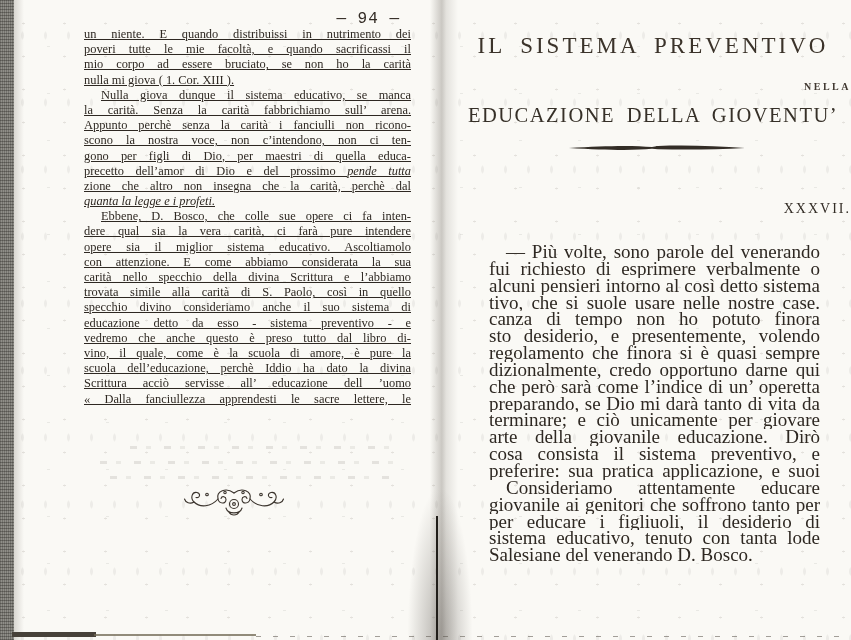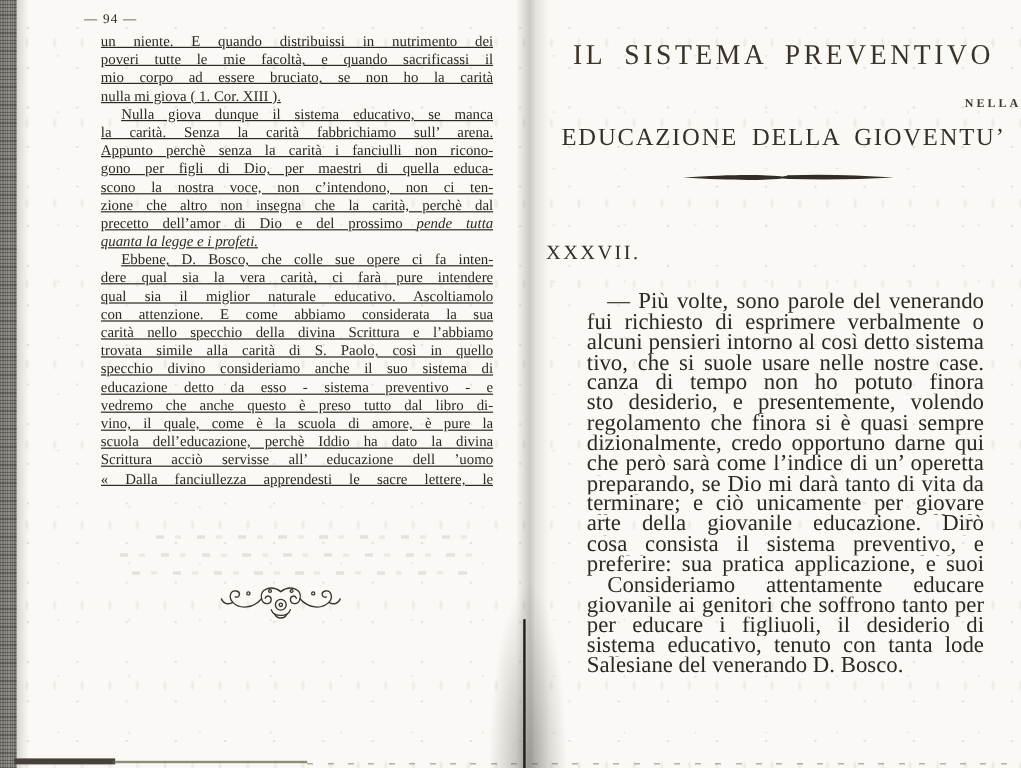--- a/index.html
+++ b/index.html
@@ -43,21 +43,21 @@
     background:linear-gradient(90deg, transparent, rgba(110,104,96,.34) 42%, rgba(110,104,96,.16) 58%, transparent);
   }
   .gutter-wedge{
     position:absolute;left:408px;top:490px;width:64px;height:150px;
     background:radial-gradient(ellipse at 50% 100%, rgba(95,90,84,.45), transparent 72%);
   }
   .gutter-line{position:absolute;left:436px;top:516px;width:2px;height:124px;background:#211e1a;}
   
   .page-number{
     position:absolute;left:70px;top:10px;width:330px;
-    text-align:left;font-size:11px;letter-spacing:1px;color:#332c25;
+    text-align:right;font-size:16px;letter-spacing:1px;color:#332c25;font-family:Liberation Mono, monospace;
   }
   .body-left{position:absolute;left:84px;top:27px;width:327px;font-size:12.4px;}
   .body-left .tline{line-height:15.2px;height:15.2px;text-decoration:underline;}
   .body-right{position:absolute;left:489px;top:244px;width:331px;font-size:19px;}
   .body-right .tline{line-height:16.85px;height:16.85px;}
   .tline{
     text-align:justify;text-align-last:justify;
     overflow:hidden;white-space:normal;color:#2e2822;
   }
   .tline.end{text-align-last:left;}
@@ -81,21 +81,21 @@
     position:absolute;left:455px;top:81px;width:396px;
     text-align:right;font-size:10px;letter-spacing:2.5px;color:#403830;font-weight:bold;
   }
   .r-title2{
     position:absolute;left:448px;top:104px;width:410px;
     text-align:center;font-size:20.5px;letter-spacing:1.5px;word-spacing:5px;color:#363028;
   }
   .r-divider{position:absolute;left:568px;top:144px;width:178px;height:8px;}
   .r-section{
     position:absolute;left:455px;top:201px;width:396px;
-    text-align:left;font-size:17px;letter-spacing:2px;color:#332d26;
+    text-align:right;font-size:14px;letter-spacing:2px;color:#332d26;
   }
 </style>
 </head>
 <body>
 
 <div id="spread">
 
   <div class="scan-edge-left"></div>
   <div class="scan-edge-left-fade"></div>
   <div class="gutter-shade"></div>
@@ -108,28 +108,28 @@
   <div>
     <div class="page-number">— 94 —</div>
     <div class="body-left">
         <div class="tline">un niente. E quando distribuissi in nutrimento dei</div>
         <div class="tline">poveri tutte le mie facoltà, e quando sacrificassi il</div>
         <div class="tline">mio corpo ad essere bruciato, se non ho la carità</div>
         <div class="tline end">nulla mi giova ( 1. Cor. XIII ).</div>
         <div class="tline ind">Nulla giova dunque il sistema educativo, se manca</div>
         <div class="tline">la carità. Senza la carità fabbrichiamo sull’ arena.</div>
         <div class="tline">Appunto perchè senza la carità i fanciulli non ricono-</div>
+        <div class="tline">scono la nostra voce, non c’intendono, non ci ten-</div>
         <div class="tline">gono per figli di Dio, per maestri di quella educa-</div>
-        <div class="tline">scono la nostra voce, non c’intendono, non ci ten-</div>
+        <div class="tline">precetto dell’amor di Dio e del prossimo <em>pende tutta</em></div>
         <div class="tline">zione che altro non insegna che la carità, perchè dal</div>
-        <div class="tline">precetto dell’amor di Dio e del prossimo <em>pende tutta</em></div>
         <div class="tline end"><em>quanta la legge e i profeti.</em></div>
         <div class="tline ind">Ebbene, D. Bosco, che colle sue opere ci fa inten-</div>
         <div class="tline">dere qual sia la vera carità, ci farà pure intendere</div>
-        <div class="tline">qual sia il miglior naturale educativo. Ascoltiamolo</div>
+        <div class="tline">opere sia il miglior sistema educativo. Ascoltiamolo</div>
         <div class="tline">con attenzione. E come abbiamo considerata la sua</div>
         <div class="tline">carità nello specchio della divina Scrittura e l’abbiamo</div>
         <div class="tline">trovata simile alla carità di S. Paolo, così in quello</div>
         <div class="tline">specchio divino consideriamo anche il suo sistema di</div>
         <div class="tline">educazione detto da esso - sistema preventivo - e</div>
         <div class="tline">vedremo che anche questo è preso tutto dal libro di-</div>
         <div class="tline">vino, il quale, come è la scuola di amore, è pure la</div>
         <div class="tline">scuola dell’educazione, perchè Iddio ha dato la divina</div>
         <div class="tline">Scrittura acciò servisse all’ educazione dell ’uomo</div>
         <div class="tline">« Dalla fanciullezza apprendesti le sacre lettere, le</div>

